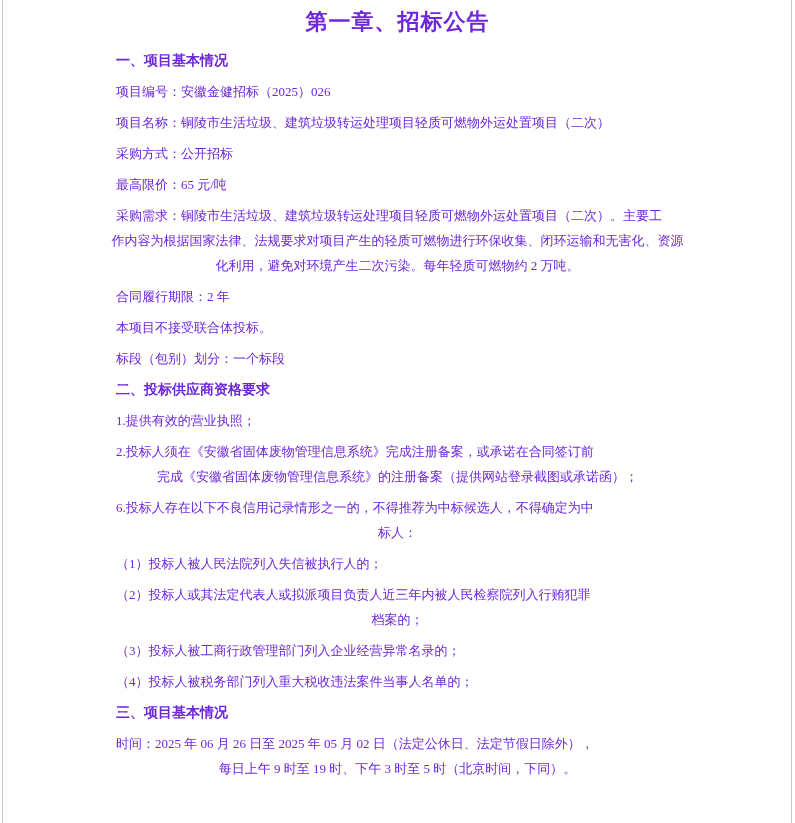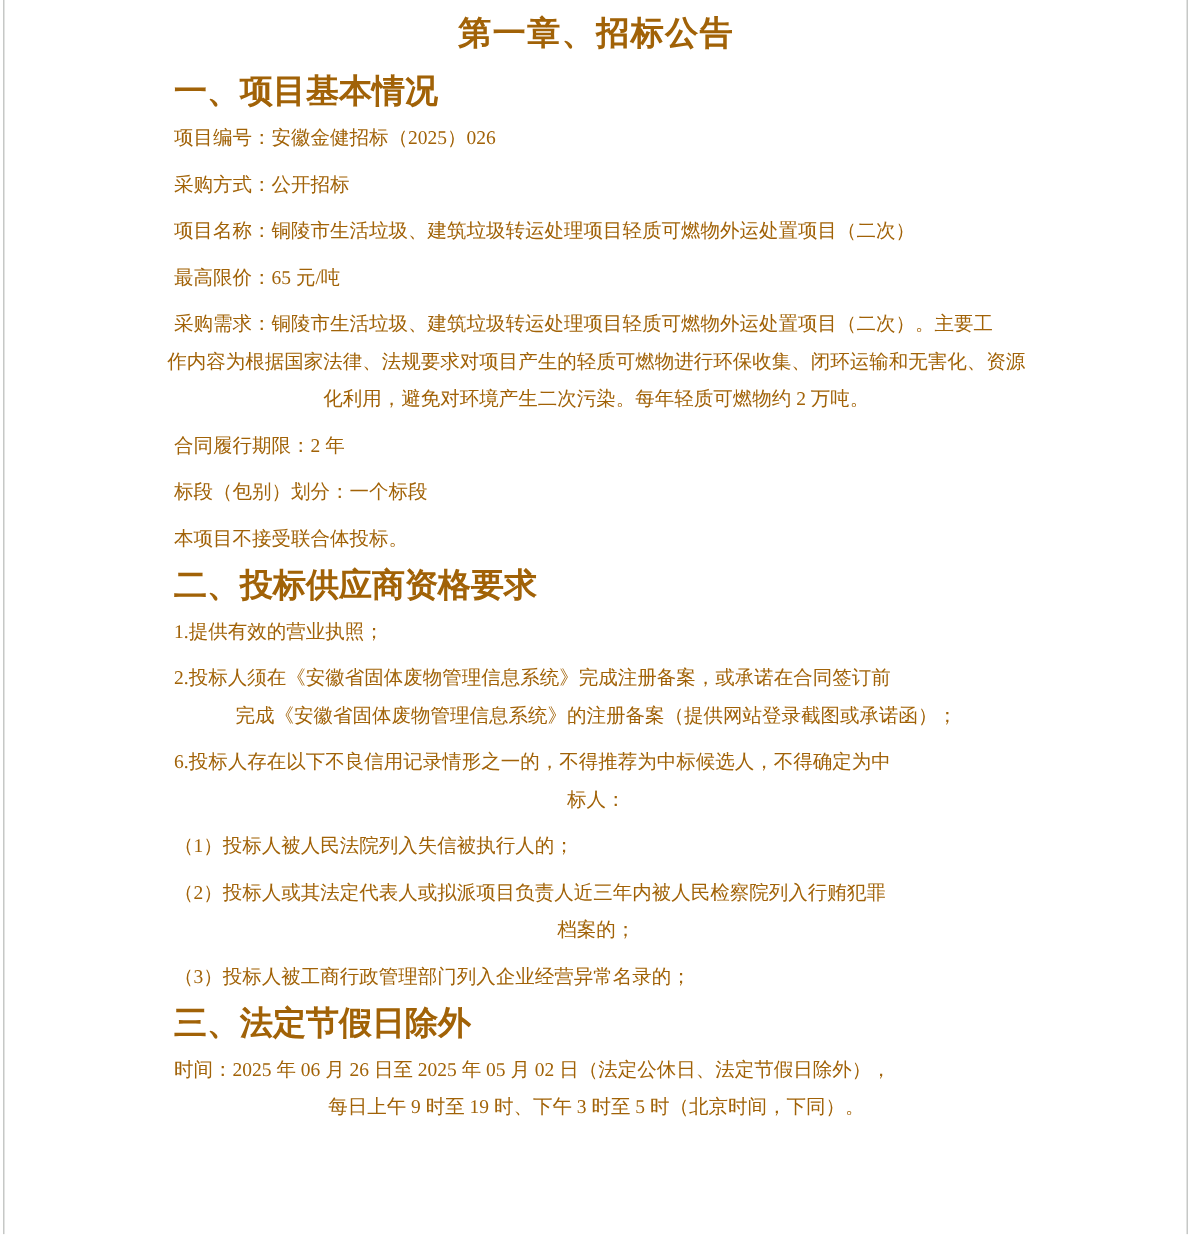--- a/index.html
+++ b/index.html
@@ -7,21 +7,21 @@
     padding: 0;
     background: #ffffff;
   }
   .page {
     position: relative;
     width: 795px;
     height: 823px;
     background: #ffffff;
     overflow: hidden;
     font-family: "Liberation Serif", "DejaVu Serif", serif;
-    color: #a16207;
+    color: #6d28d9;
   }
   .edge {
     position: absolute;
     top: 0;
     bottom: 0;
     width: 1px;
     background: #c6c8c6;
   }
   .edge-left  { left: 2px; }
   .edge-right { left: 791px; }
@@ -44,50 +44,51 @@
   }
   .ln {
     height: 25px;
     line-height: 25px;
     margin: 6px 0 0 0;
     font-size: 13px;
     white-space: nowrap;
   }
   .ind  { padding-left: 31px; }
   .cont { margin-top: 0; text-align: center; }
-  .hd   { font-weight: bold; font-size: 22px; }
+  .hd   { font-weight: bold; font-size: 14px; }
 </style>
 </head>
 <body>
 
 <div class="page">
   <div class="edge edge-left"></div>
   <div class="edge edge-right"></div>
 
   <div class="content">
     <div class="title">第一章、招标公告</div>
 
     <div class="ln ind hd">一、项目基本情况</div>
     <div class="ln ind">项目编号：安徽金健招标（2025）026</div>
+    <div class="ln ind">项目名称：铜陵市生活垃圾、建筑垃圾转运处理项目轻质可燃物外运处置项目（二次）</div>
     <div class="ln ind">采购方式：公开招标</div>
-    <div class="ln ind">项目名称：铜陵市生活垃圾、建筑垃圾转运处理项目轻质可燃物外运处置项目（二次）</div>
     <div class="ln ind">最高限价：65 元/吨</div>
     <div class="ln ind">采购需求：铜陵市生活垃圾、建筑垃圾转运处理项目轻质可燃物外运处置项目（二次）。主要工</div>
     <div class="ln cont">作内容为根据国家法律、法规要求对项目产生的轻质可燃物进行环保收集、闭环运输和无害化、资源</div>
     <div class="ln cont">化利用，避免对环境产生二次污染。每年轻质可燃物约 2 万吨。</div>
     <div class="ln ind">合同履行期限：2 年</div>
+    <div class="ln ind">本项目不接受联合体投标。</div>
     <div class="ln ind">标段（包别）划分：一个标段</div>
-    <div class="ln ind">本项目不接受联合体投标。</div>
     <div class="ln ind hd">二、投标供应商资格要求</div>
     <div class="ln ind">1.提供有效的营业执照；</div>
     <div class="ln ind">2.投标人须在《安徽省固体废物管理信息系统》完成注册备案，或承诺在合同签订前</div>
     <div class="ln cont">完成《安徽省固体废物管理信息系统》的注册备案（提供网站登录截图或承诺函）；</div>
     <div class="ln ind">6.投标人存在以下不良信用记录情形之一的，不得推荐为中标候选人，不得确定为中</div>
     <div class="ln cont">标人：</div>
     <div class="ln ind">（1）投标人被人民法院列入失信被执行人的；</div>
     <div class="ln ind">（2）投标人或其法定代表人或拟派项目负责人近三年内被人民检察院列入行贿犯罪</div>
     <div class="ln cont">档案的；</div>
     <div class="ln ind">（3）投标人被工商行政管理部门列入企业经营异常名录的；</div>
-    <div class="ln ind hd">三、法定节假日除外</div>
+    <div class="ln ind">（4）投标人被税务部门列入重大税收违法案件当事人名单的；</div>
+    <div class="ln ind hd">三、项目基本情况</div>
     <div class="ln ind">时间：2025 年 06 月 26 日至 2025 年 05 月 02 日（法定公休日、法定节假日除外），</div>
     <div class="ln cont">每日上午 9 时至 19 时、下午 3 时至 5 时（北京时间，下同）。</div>
   </div>
 </div>
 
 </body></html>

